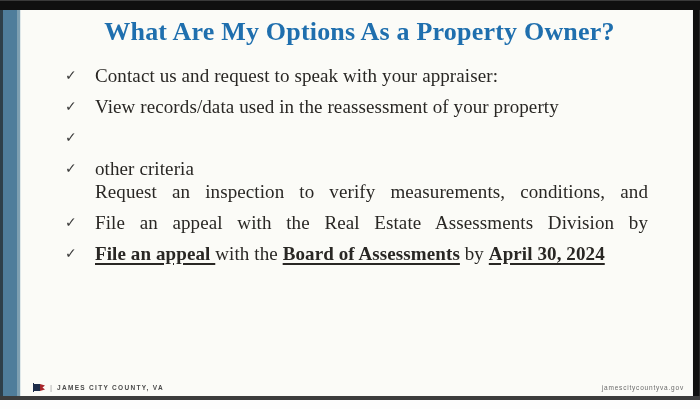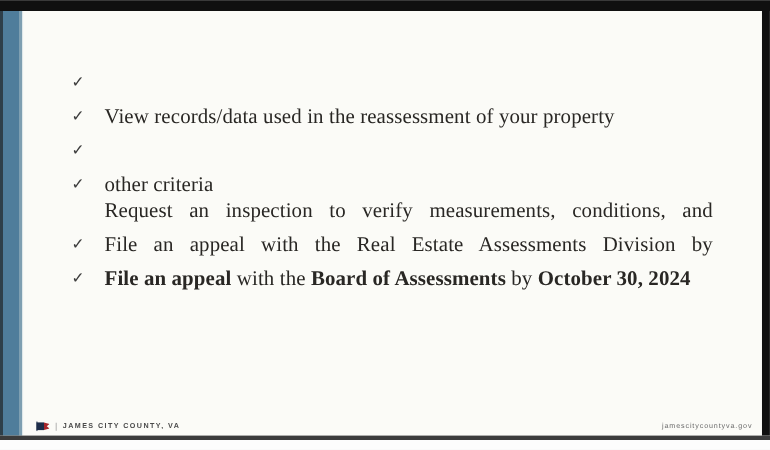--- a/index.html
+++ b/index.html
@@ -55,21 +55,21 @@
     color: #3c3c3c;
   }
   .bullet-text {
     width: 553px;
     font-size: 19px; color: var(--body-color, #292724);
     letter-spacing: 0.1px;
   }
   .line { line-height: 23px; white-space: pre-wrap; }
   .line.justify { text-align: justify; text-align-last: justify; }
   .seg.bold { font-weight: bold; }
-  .seg.u { text-underline-offset: 3px; text-decoration-thickness: 1.5px; }
+  .seg.u { text-decoration: underline; text-underline-offset: 3px; text-decoration-thickness: 1.5px; }
   .seg.tab { margin-left: 40px; }
   .footer {
     position: absolute; left: 21px; right: 8px; top: 379px; height: 17px;
     display: flex; justify-content: space-between; align-items: center;
     padding: 0 8px 0 12px;
     font-family: "Liberation Sans", sans-serif;
     z-index: 6;
   }
   .footer-left { display: flex; align-items: center; gap: 5px; }
   .flag { display: inline-flex; align-items: center; }
@@ -85,25 +85,27 @@
 </style>
 </head>
 <body>
 
 <div class="screen">
 
   <div class="top-bar"></div>
   <div class="left-stripe"></div>
   <div class="right-stripe"></div>
 
+  <h1 class="title">What Are My Options As a Property Owner?</h1>
 
   <div class="bullets" id="bullets">
       <div class="bullet">
         <span class="check">✓</span>
         <div class="bullet-text">
+          <div class="line"><span class="seg">Contact us and request to speak with your appraiser:</span></div>
         </div>
       </div>
       <div class="bullet">
         <span class="check">✓</span>
         <div class="bullet-text">
           <div class="line"><span class="seg">View records/data used in the reassessment of your property</span></div>
         </div>
       </div>
       <div class="bullet">
         <span class="check">✓</span>
@@ -119,21 +121,21 @@
       </div>
       <div class="bullet">
         <span class="check">✓</span>
         <div class="bullet-text">
           <div class="line justify"><span class="seg">File an appeal with the Real Estate Assessments Division by</span></div>
         </div>
       </div>
       <div class="bullet">
         <span class="check">✓</span>
         <div class="bullet-text">
-          <div class="line"><span class="seg bold u">File an appeal </span><span class="seg">with the </span><span class="seg bold u">Board of Assessments</span><span class="seg"> by </span><span class="seg bold u">October 30, 2024</span></div>
+          <div class="line"><span class="seg bold u">File an appeal </span><span class="seg">with the </span><span class="seg bold u">Board of Assessments</span><span class="seg"> by </span><span class="seg bold u">April 30, 2024</span></div>
         </div>
       </div>
     </div>
 
   <div class="footer">
     <div class="footer-left">
       <span class="flag">
         <svg width="12" height="9" viewBox="0 0 12 9" aria-hidden="true">
           <rect id="flag-navy" x="0" y="1" width="7" height="7" fill="#1e2d4a"></rect>
           <path id="flag-red" d="M7 1 L12 2.5 L9.5 4.5 L12 6.5 L7 8 Z" fill="#a8262b"></path>

